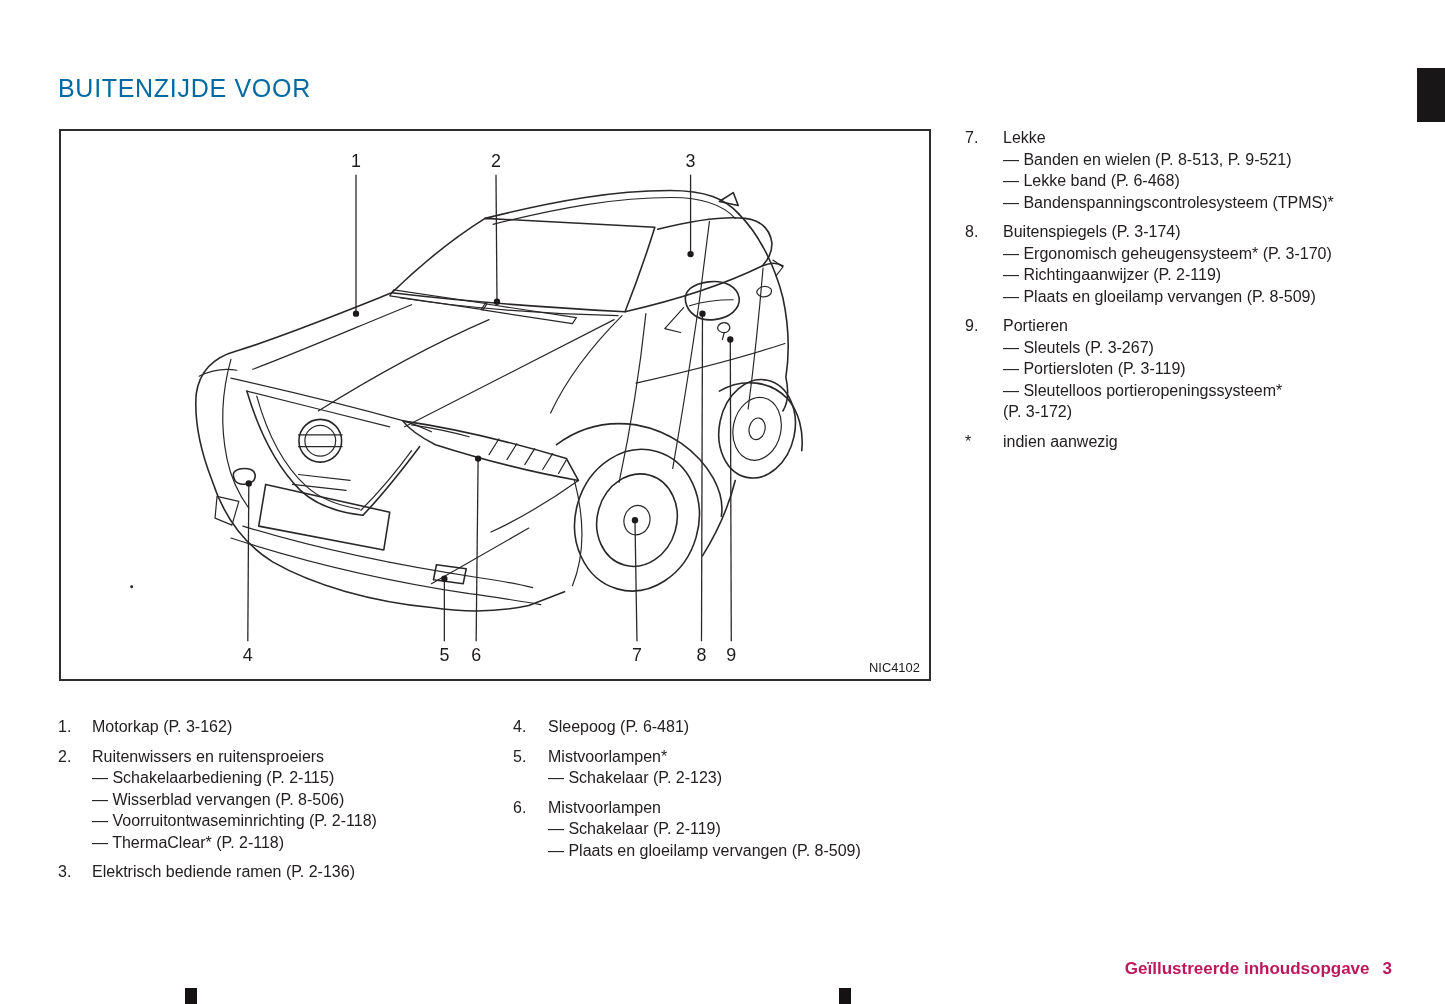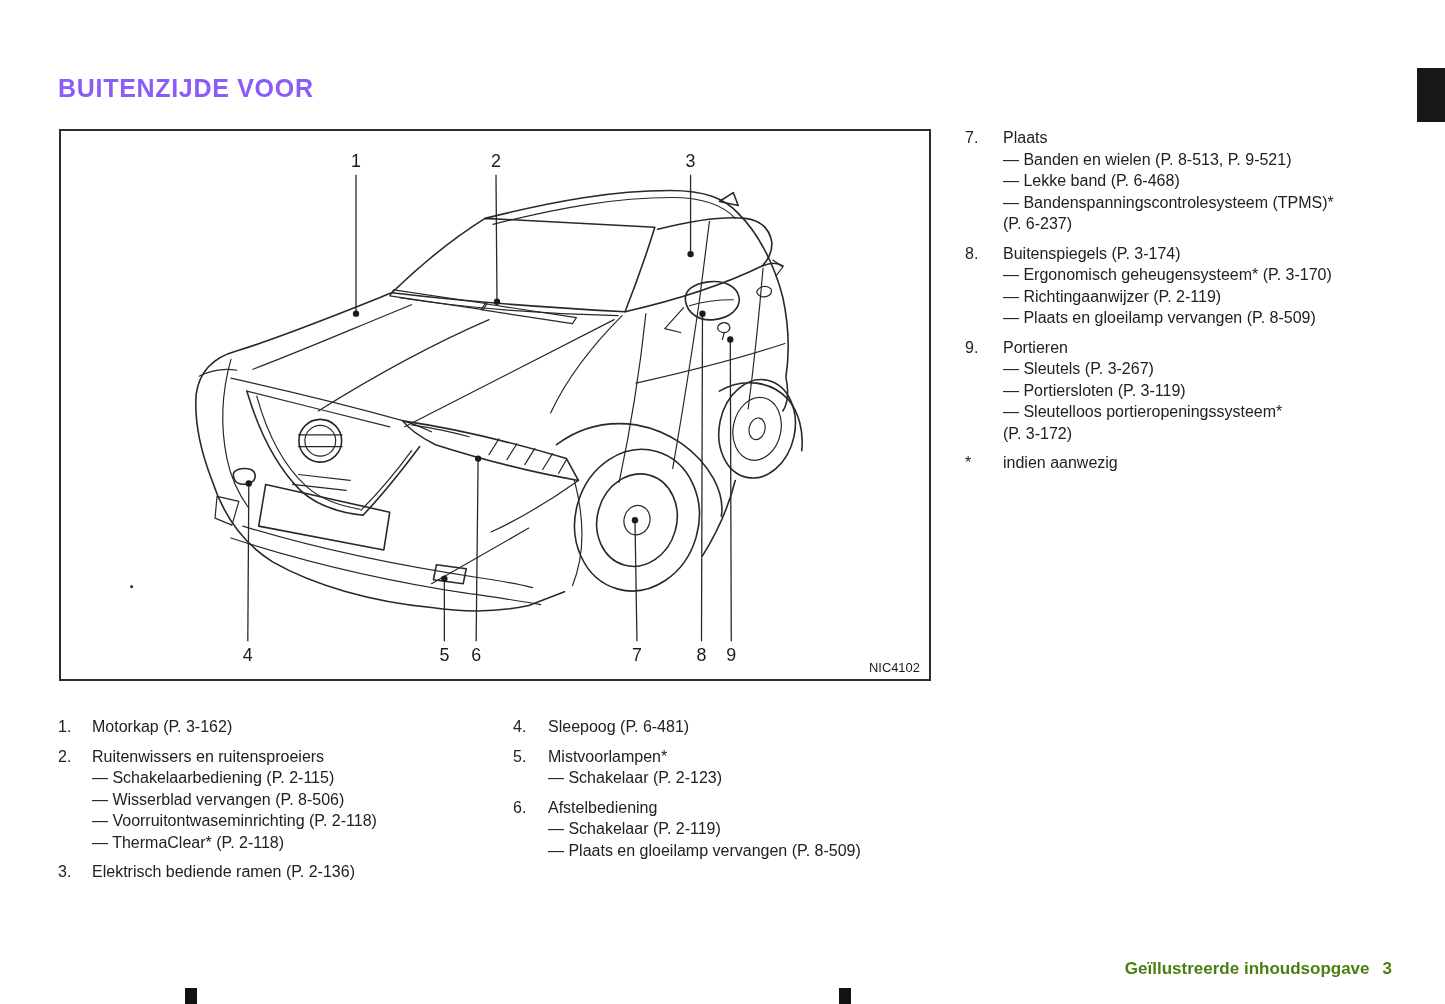--- a/index.html
+++ b/index.html
@@ -1,22 +1,22 @@
 <!DOCTYPE html>
 <html><head>
 <meta charset="utf-8">
 <style>
   html,body{margin:0;padding:0;}
   body{
     width:1445px;height:1004px;position:relative;background:#ffffff;
     font-family:"Liberation Sans",sans-serif;color:#242021;overflow:hidden;
   }
   .page-title{
-    position:absolute;left:58px;top:26px;font-size:25px;font-weight:700;
-    letter-spacing:.7px;color:#8b5cf6;white-space:nowrap;margin-top:48px;
+    position:absolute;left:58px;top:26px;font-size:25px;font-weight:400;
+    letter-spacing:.7px;color:#0369a1;white-space:nowrap;margin-top:48px;
   }
   .side-tab{position:absolute;right:0;top:68px;width:28px;height:54px;background:#181617;}
   .figure-box{
     position:absolute;left:59px;top:129px;width:872px;height:552px;
     border:2px solid #2e2c2d;box-sizing:border-box;background:#fff;
   }
   .figure-box svg{position:absolute;left:0;top:0;width:100%;height:100%;}
   .car path,.car ellipse,.car circle{fill:none;stroke:#2a2728;stroke-width:1.6;stroke-linecap:round;stroke-linejoin:round;}
   .car .thin{stroke-width:1.2;}
   .car .filled{fill:#2a2728;stroke:none;}
@@ -29,21 +29,21 @@
   .legend .item + .item{margin-top:8px;}
   .legend .num{flex:0 0 34px;}
   .legend.col-b .num{flex:0 0 35px;}
   .legend.col-c .num{flex:0 0 38px;}
   .legend .footnote{margin-top:10px;}
   .legend.col-a{left:58px;top:716px;width:445px;}
   .legend.col-b{left:513px;top:716px;width:440px;}
   .legend.col-c{left:965px;top:127px;width:445px;}
   .page-footer{
     position:absolute;top:959px;right:53px;display:flex;gap:13px;align-items:baseline;
-    font-size:17px;font-weight:700;color:#4d7c0f;white-space:nowrap;
+    font-size:17px;font-weight:700;color:#be185d;white-space:nowrap;
   }
   .crop-mark{position:absolute;top:988px;width:12px;height:16px;background:#141213;}
   .crop-mark.left{left:185px;}
   .crop-mark.right{left:839px;}
 </style>
 </head>
 <body>
 
 <h1 class="page-title">BUITENZIJDE VOOR</h1>
 
@@ -208,35 +208,34 @@
     <div class="item">
       <span class="num">5.</span>
       <div>
         <div>Mistvoorlampen*</div>
         <div>— Schakelaar (P. 2-123)</div>
       </div>
     </div>
     <div class="item">
       <span class="num">6.</span>
       <div>
-        <div>Afstelbediening</div>
+        <div>Mistvoorlampen</div>
         <div>— Schakelaar (P. 2-119)</div>
         <div>— Plaats en gloeilamp vervangen (P. 8-509)</div>
       </div>
     </div>
   </div>
 <div class="legend col-c" id="legend-right">
     <div class="item">
       <span class="num">7.</span>
       <div>
-        <div>Plaats</div>
+        <div>Lekke</div>
         <div>— Banden en wielen (P. 8-513, P. 9-521)</div>
         <div>— Lekke band (P. 6-468)</div>
         <div>— Bandenspanningscontrolesysteem (TPMS)*</div>
-        <div>(P. 6-237)</div>
       </div>
     </div>
     <div class="item">
       <span class="num">8.</span>
       <div>
         <div>Buitenspiegels (P. 3-174)</div>
         <div>— Ergonomisch geheugensysteem* (P. 3-170)</div>
         <div>— Richtingaanwijzer (P. 2-119)</div>
         <div>— Plaats en gloeilamp vervangen (P. 8-509)</div>
       </div>

